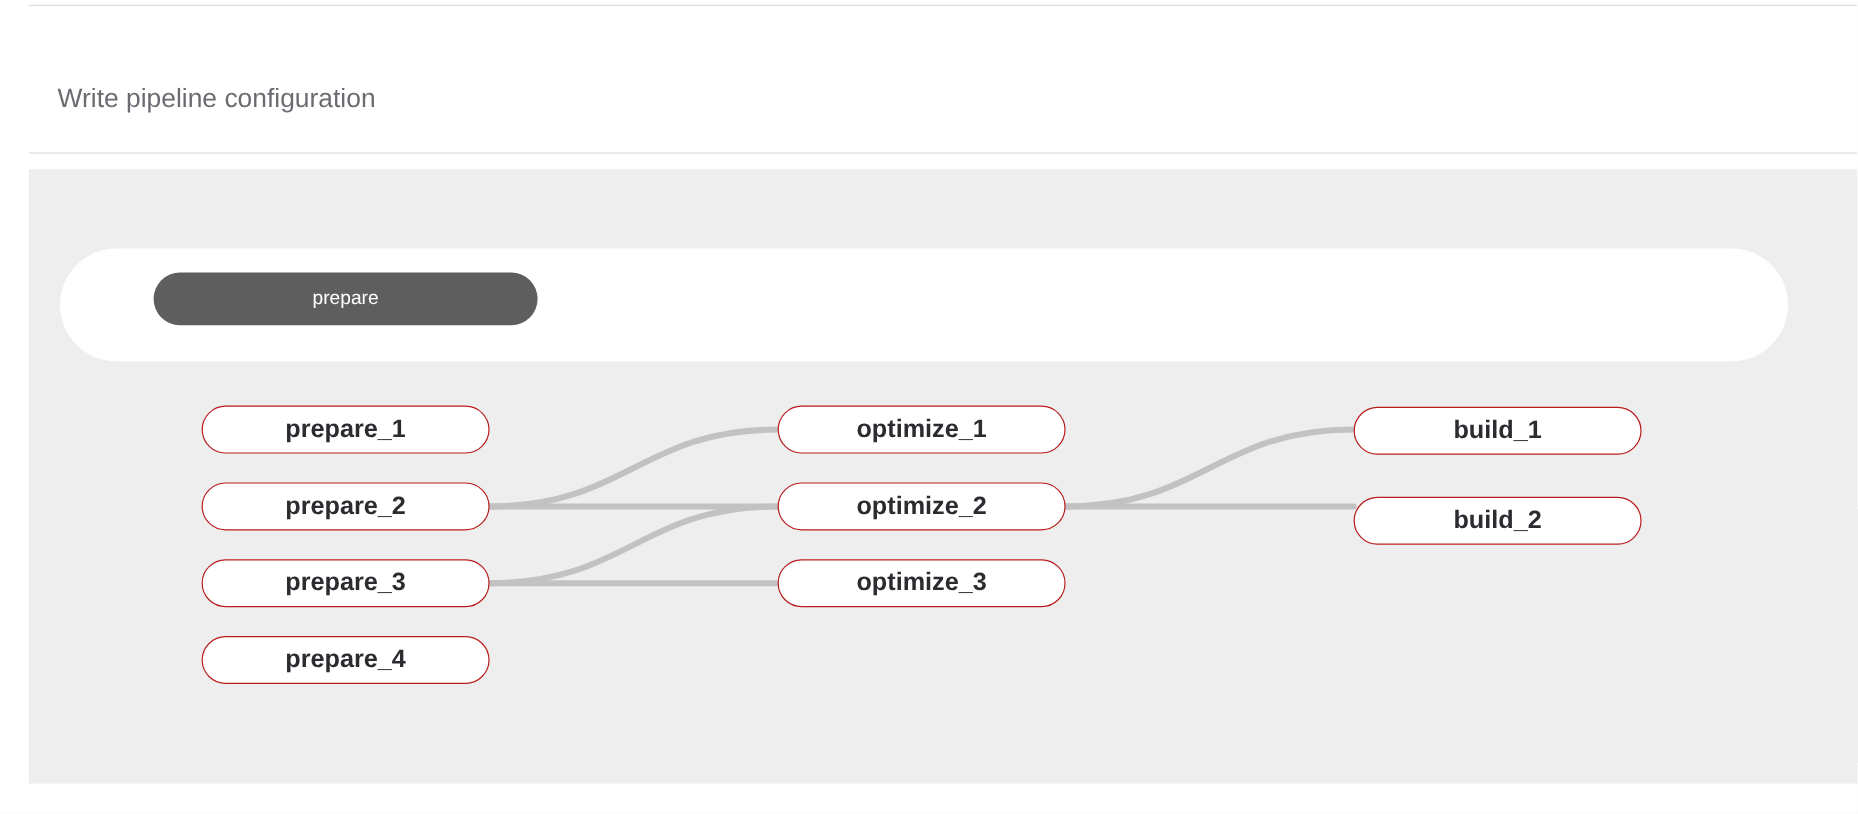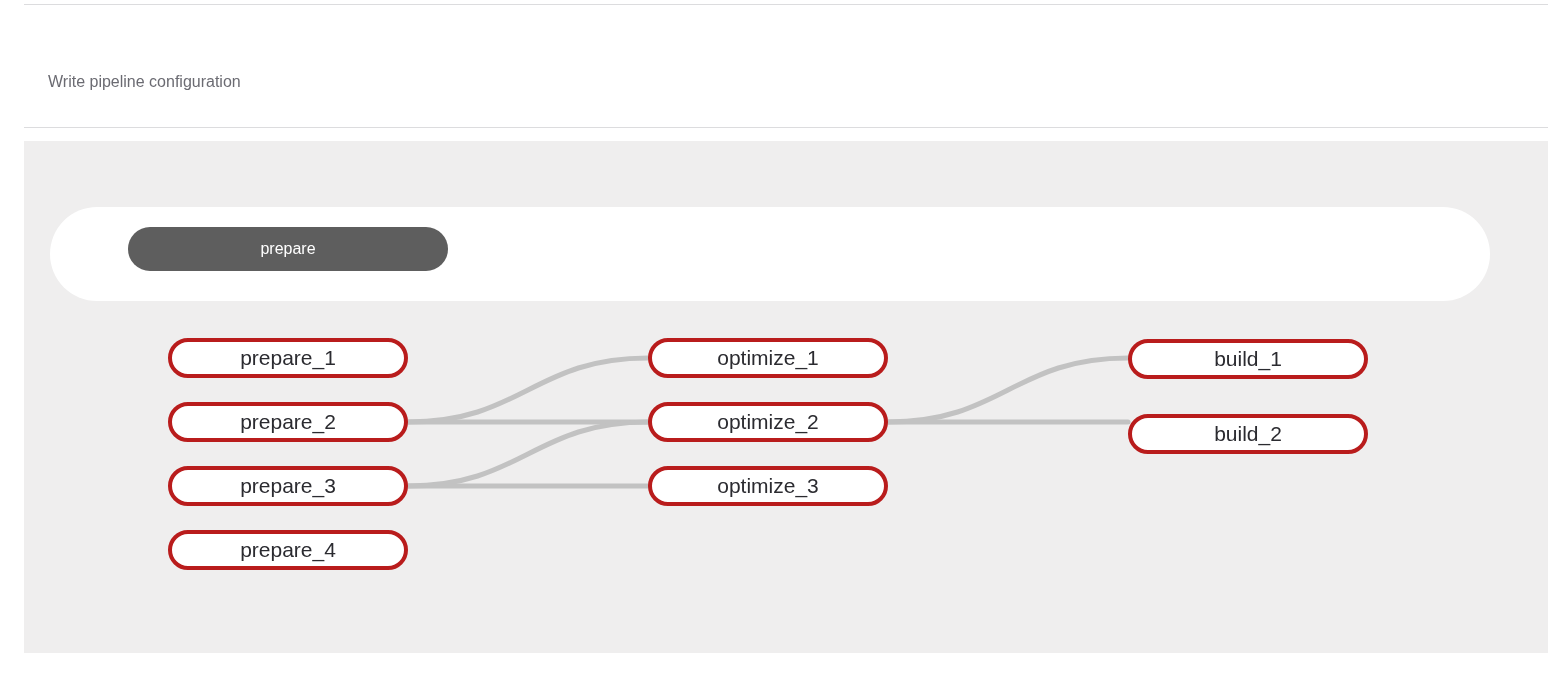--- a/index.html
+++ b/index.html
@@ -37,21 +37,21 @@
     display: flex;
     align-items: flex-start;
     border-bottom: 1px solid #dcdcde;
   }
   .tab {
     position: relative;
     height: 91px;
     display: flex;
     align-items: center;
     padding: 0 24px;
-    font-size: 16px;
+    font-size: 22px;
     line-height: 1;
     color: #6b6b72;
     cursor: pointer;
     user-select: none;
     white-space: nowrap;
   }
   .tab.active {
     color: #2b2b30;
     font-weight: bold;
   }
@@ -109,29 +109,30 @@
     width: 1524px;
     height: 512px;
   }
 
   
   .node {
     position: absolute;
     width: 240px;
     height: 40px;
     background: #ffffff;
-    border: 4px solid #b91c1c;
+    border: 1px solid #b91c1c;
     border-radius: 20px;
     display: flex;
     align-items: center;
     justify-content: center;
     font-size: 21px;
     color: #2b2b30;
     white-space: nowrap;
     cursor: pointer;
+    font-weight: bold;
   }
 </style>
 </head>
 <body>
 
 <div id="page">
 
   <div class="top-rule"></div>
 
   <div class="tabbar">

